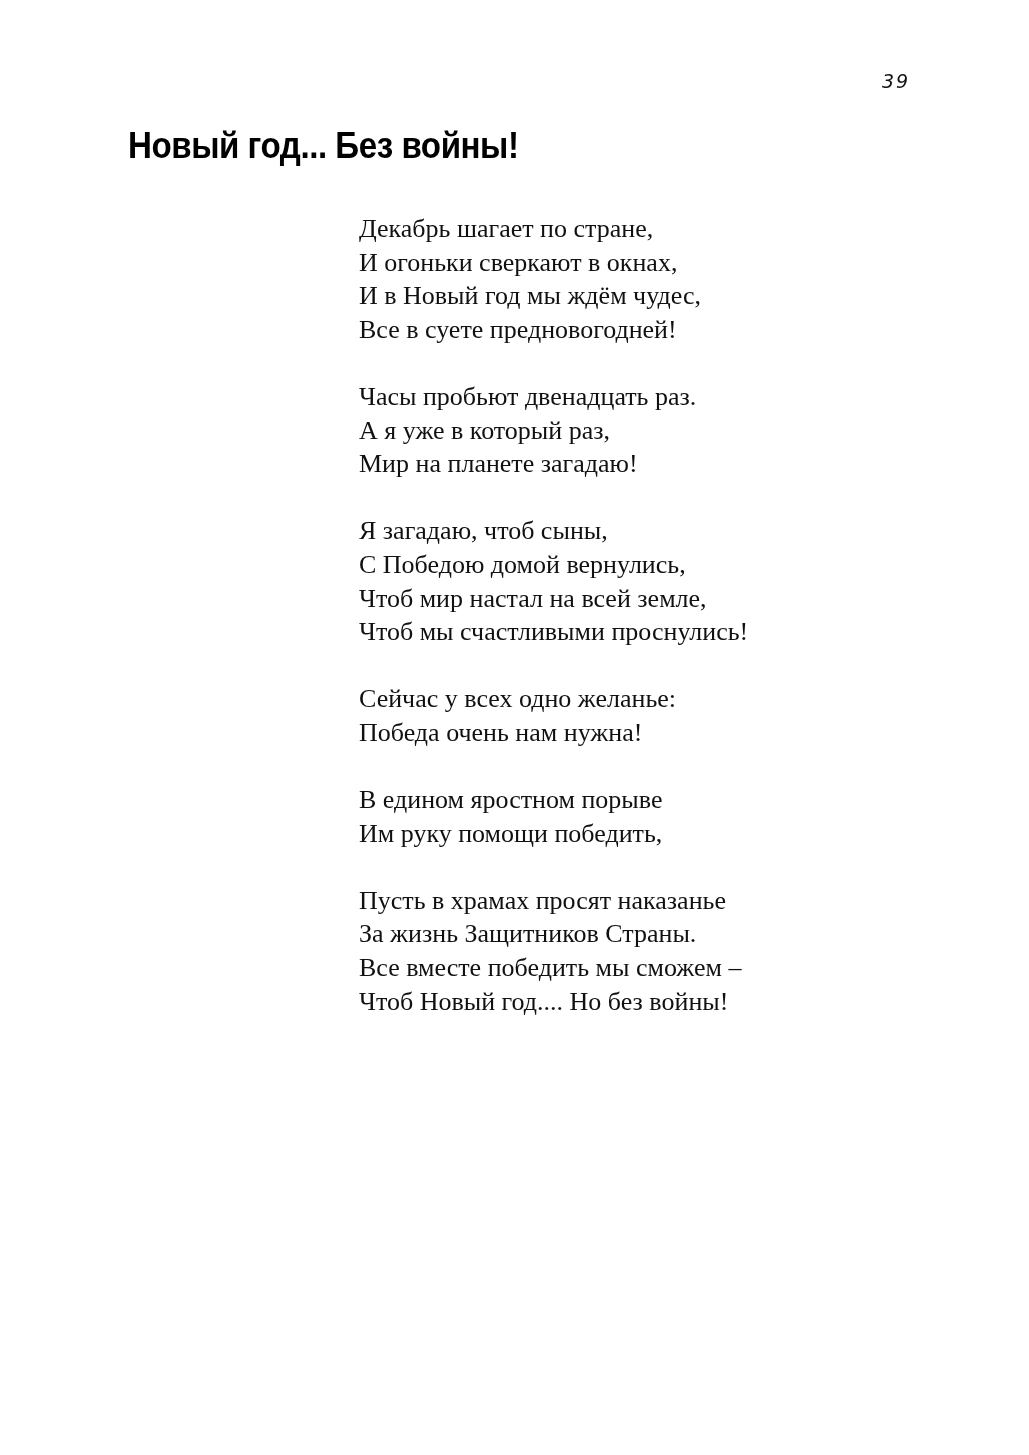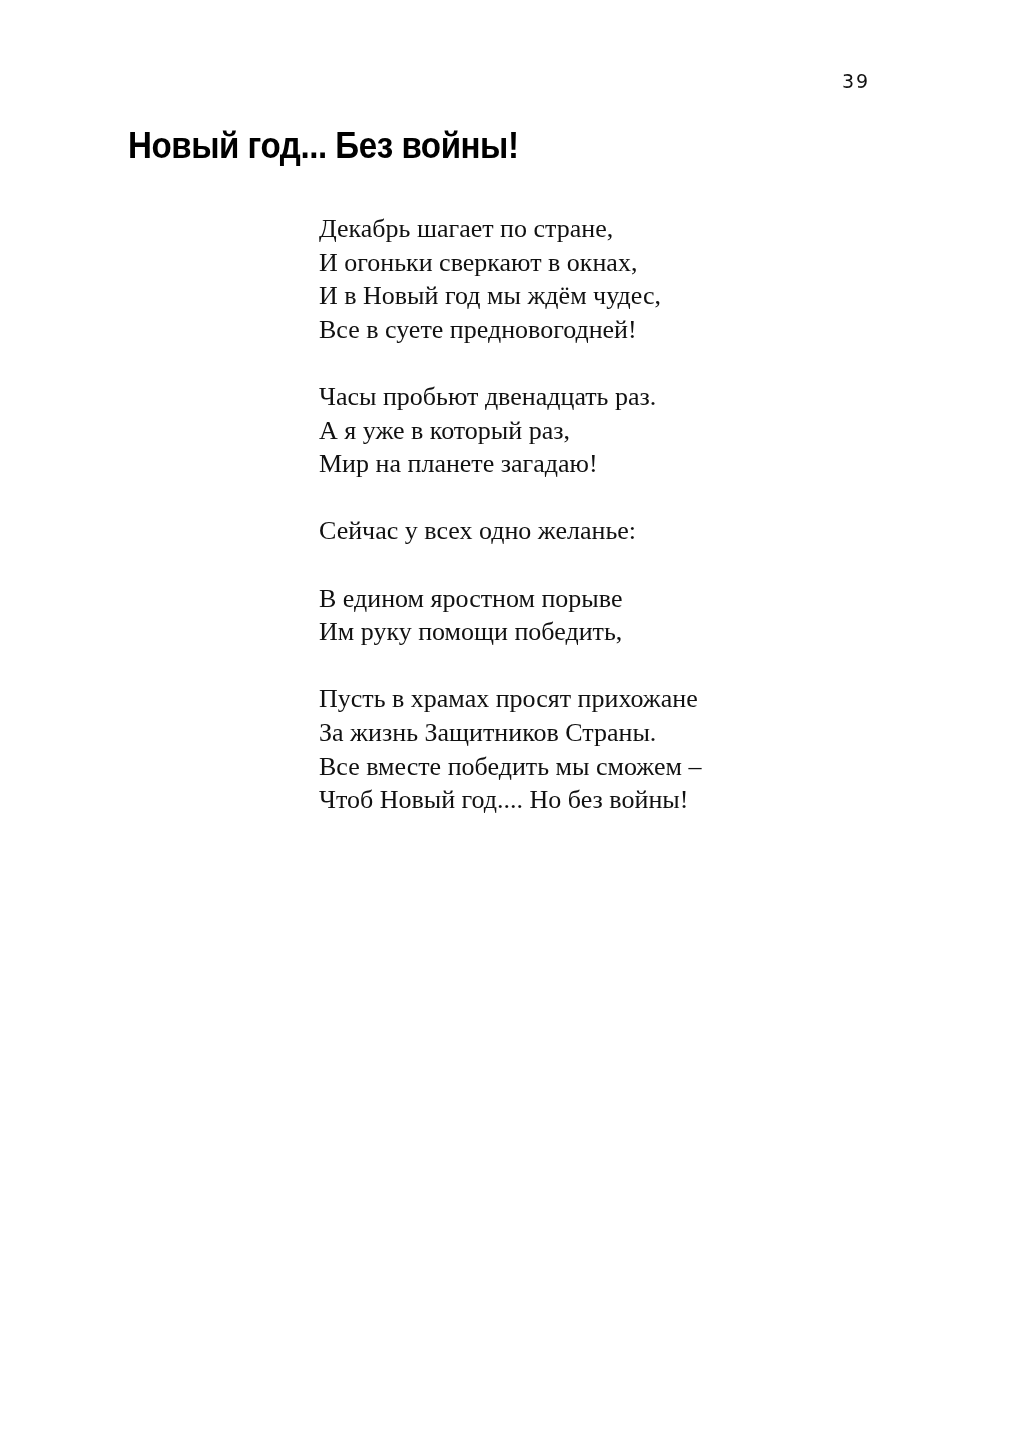--- a/index.html
+++ b/index.html
@@ -1,32 +1,32 @@
 <!DOCTYPE html>
 <html><head>
   <meta charset="utf-8">
   <style>
     html, body { margin: 0; padding: 0; background: #ffffff; }
     body { width: 1029px; height: 1455px; position: relative; overflow: hidden; color: #111; }
     .page-number {
-      position: absolute; left: 842px; top: 70px;
-      font-family: "DejaVu Sans", sans-serif; font-size: 19px; letter-spacing: 2px; color: #111;
+      position: absolute; left: 882px; top: 70px;
+      font-family: "DejaVu Sans", sans-serif; font-size: 19px; letter-spacing: 2px; color: #111; font-style: italic;
     }
     .title {
       position: absolute; left: 128px; top: 125px; margin: 0;
       font-family: "Liberation Sans", sans-serif; font-weight: bold; font-size: 36px;
       letter-spacing: -0.5px; color: #000;
       transform: scaleX(0.92); transform-origin: left top;
     }
     .poem {
       position: absolute; left: 319px; top: 212px;
       font-family: "Liberation Serif", serif; font-size: 26px; line-height: 33.6px; color: #111;
     }
     .stanza { margin-bottom: 33.6px; }
-    .line { display: block; white-space: nowrap; }
+    .line { display: block; white-space: nowrap; margin-left: 40px; }
   </style>
 </head>
 <body>
 
 <div class="page-number">39</div>
 
 <h1 class="title">Новый год... Без войны!</h1>
 
 <div class="poem">
   <div class="stanza">
@@ -34,25 +34,32 @@
     <span class="line">И огоньки сверкают в окнах,</span>
     <span class="line">И в Новый год мы ждём чудес,</span>
     <span class="line">Все в суете предновогодней!</span>
   </div>
   <div class="stanza">
     <span class="line">Часы пробьют двенадцать раз.</span>
     <span class="line">А я уже в который раз,</span>
     <span class="line">Мир на планете загадаю!</span>
   </div>
   <div class="stanza">
+    <span class="line">Я загадаю, чтоб сыны,</span>
+    <span class="line">С Победою домой вернулись,</span>
+    <span class="line">Чтоб мир настал на всей земле,</span>
+    <span class="line">Чтоб мы счастливыми проснулись!</span>
+  </div>
+  <div class="stanza">
     <span class="line">Сейчас у всех одно желанье:</span>
+    <span class="line">Победа очень нам нужна!</span>
   </div>
   <div class="stanza">
     <span class="line">В едином яростном порыве</span>
     <span class="line">Им руку помощи победить,</span>
   </div>
   <div class="stanza">
-    <span class="line">Пусть в храмах просят прихожане</span>
+    <span class="line">Пусть в храмах просят наказанье</span>
     <span class="line">За жизнь Защитников Страны.</span>
     <span class="line">Все вместе победить мы сможем –</span>
     <span class="line">Чтоб Новый год.... Но без войны!</span>
   </div>
 </div>
 
 </body></html>

